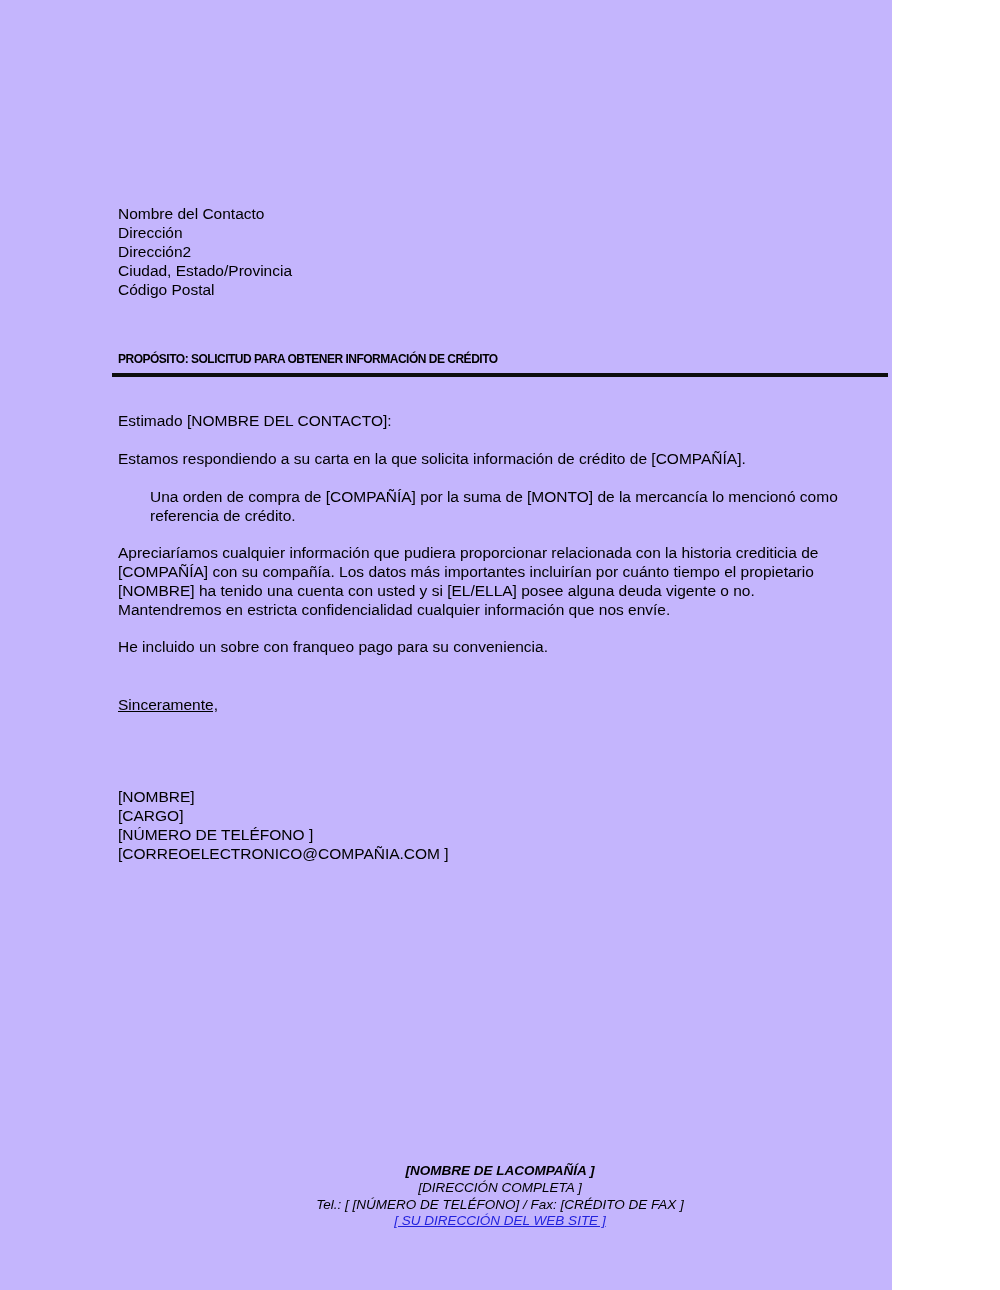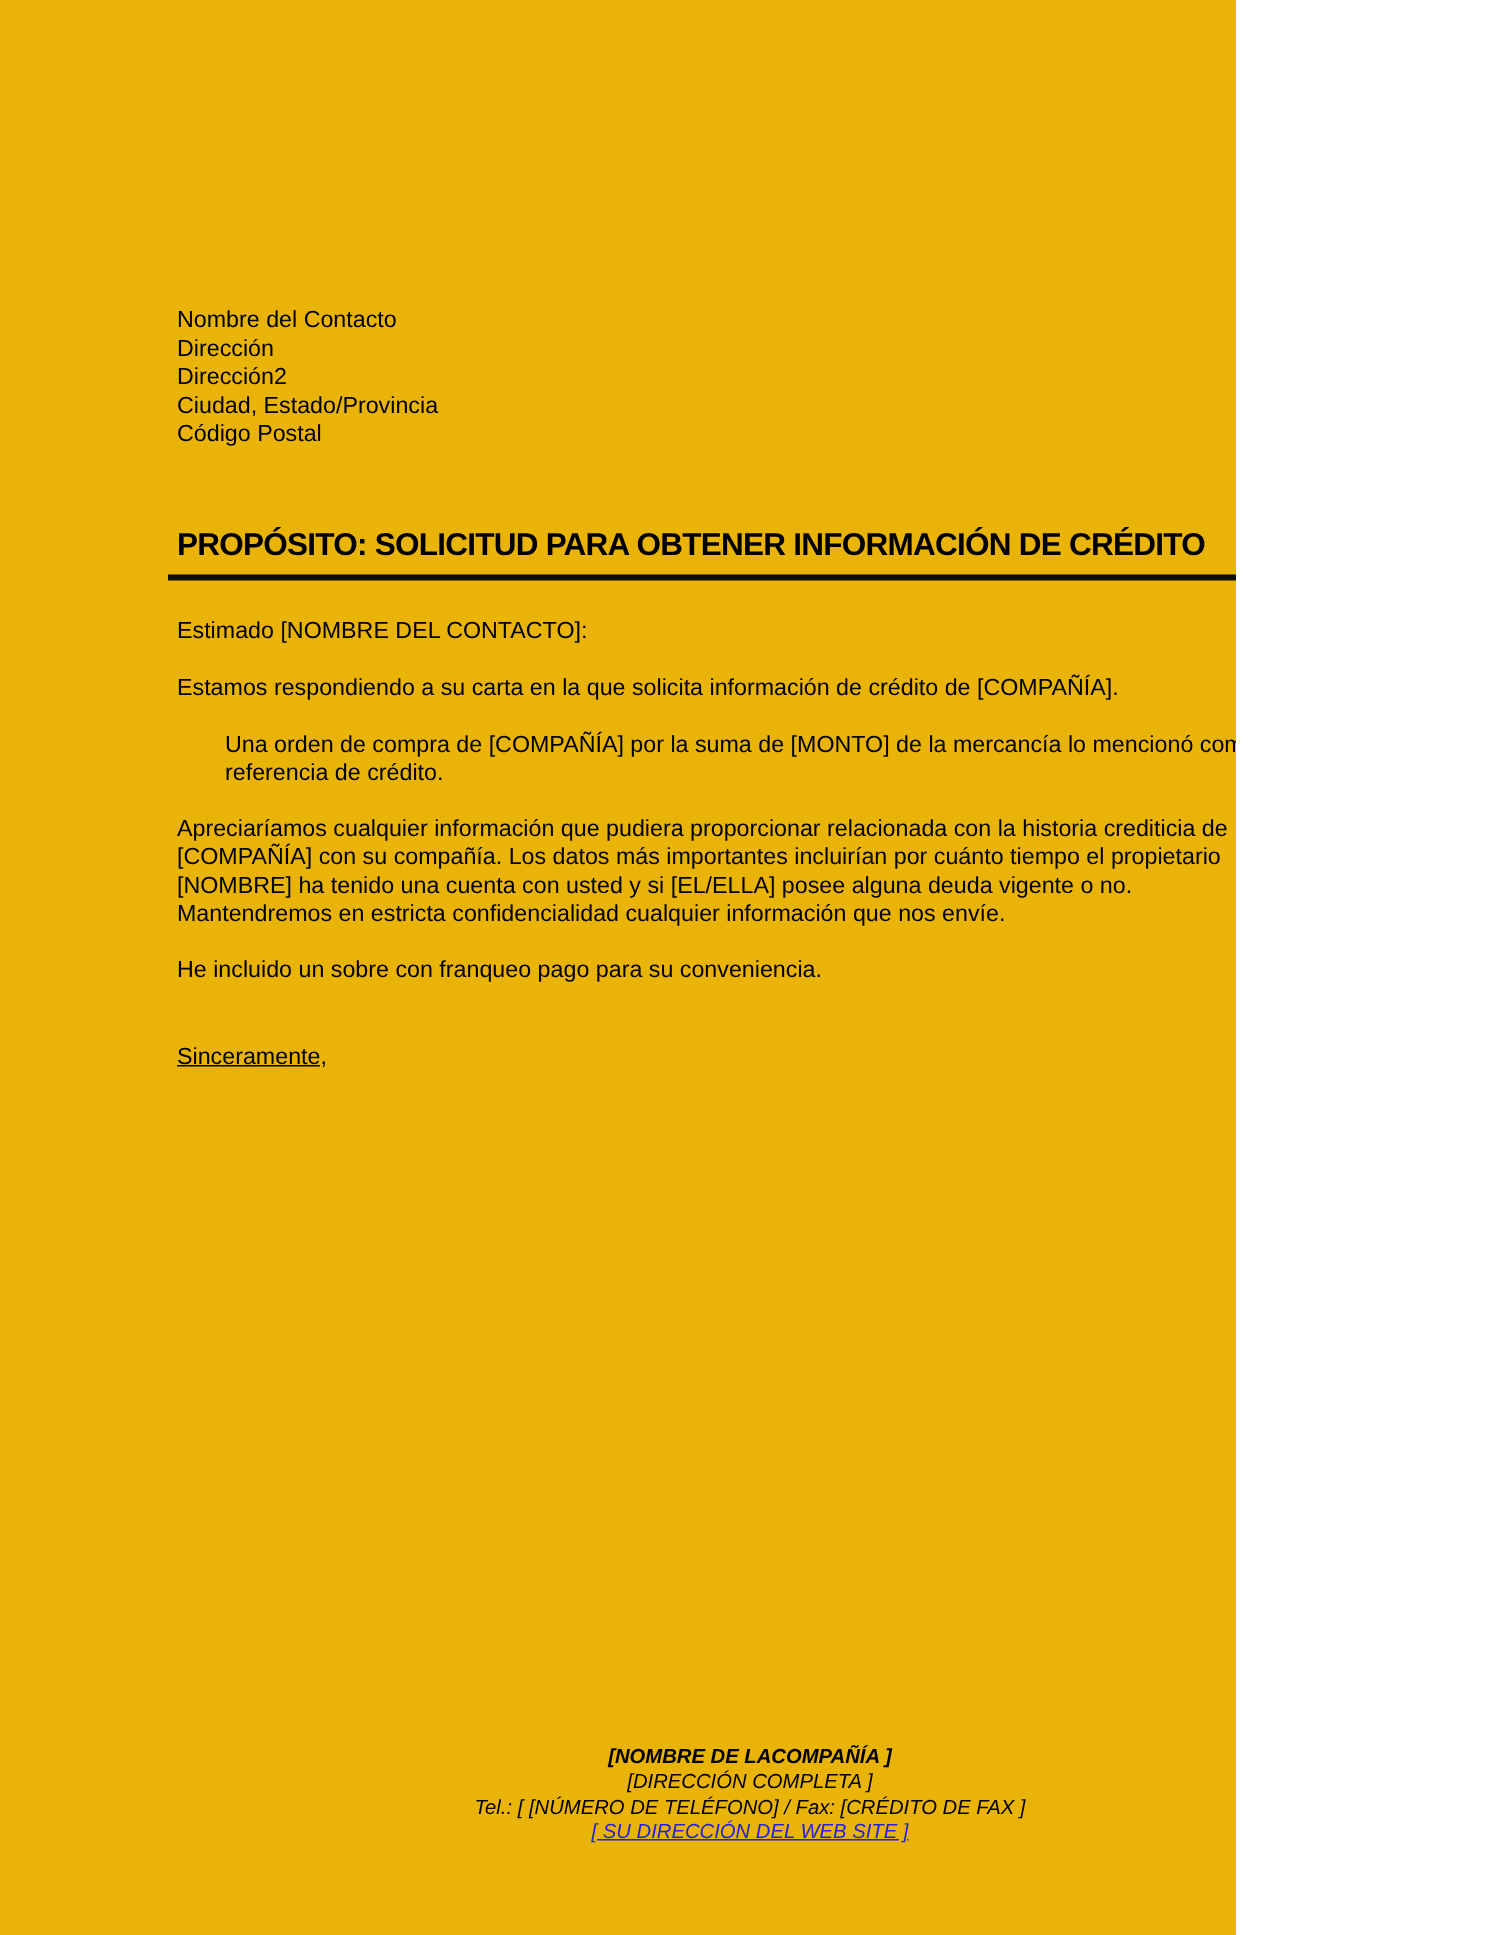--- a/index.html
+++ b/index.html
@@ -2,23 +2,23 @@
 <html><head>
 <meta charset="utf-8">
 <style>
   html, body {
     margin: 0;
     padding: 0;
     background: #ffffff;
   }
   .page {
     position: relative;
-    width: 824px;
+    width: 892px;
     height: 1290px;
-    background: #eab308;
+    background: #c4b5fd;
     font-family: "Liberation Sans", "DejaVu Sans", sans-serif;
     color: #000000;
     overflow: hidden;
   }
   .abs { position: absolute; }
 
   .recipient-block {
     top: 204px;
     left: 118px;
     font-size: 15.5px;
@@ -27,21 +27,21 @@
 
   .subject {
     top: 352px;
     left: 112px;
     width: 776px;
     box-sizing: border-box;
     padding-left: 6px;
     padding-right: 4px;
     padding-bottom: 7px;
     margin: 0;
-    font-size: 21px;
+    font-size: 12px;
     font-weight: bold;
     letter-spacing: -0.5px;
     border-bottom: 4px solid #0d0d0d;
     white-space: nowrap;
   }
 
   .bodytext {
     left: 118px;
     width: 836px;
     margin: 0;
@@ -100,20 +100,26 @@
   <p class="abs bodytext par-1">Una orden de compra de [COMPAÑÍA] por la suma de [MONTO] de la mercancía lo mencionó como
 referencia de crédito.</p>
   <p class="abs bodytext par-3">He incluido un sobre con franqueo pago para su conveniencia.</p>
   <p class="abs bodytext par-2">Apreciaríamos cualquier información que pudiera proporcionar relacionada con la historia crediticia de
 [COMPAÑÍA] con su compañía. Los datos más importantes incluirían por cuánto tiempo el propietario
 [NOMBRE] ha tenido una cuenta con usted y si [EL/ELLA] posee alguna deuda vigente o no.
 Mantendremos en estricta confidencialidad cualquier información que nos envíe.</p>
 
   <p class="abs bodytext closing">Sinceramente,</p>
 
+  <div class="abs signature-block">
+    <div>[NOMBRE]</div>
+    <div>[CARGO]</div>
+    <div>[NÚMERO DE TELÉFONO ]</div>
+    <div>[CORREOELECTRONICO@COMPAÑIA.COM ]</div>
+  </div>
 
   <div class="abs footer">
     <div class="footer-company">[NOMBRE DE LACOMPAÑÍA ]</div>
     <div>[DIRECCIÓN COMPLETA ]</div>
     <div>Tel.: [ [NÚMERO DE TELÉFONO] / Fax: [CRÉDITO DE FAX ]</div>
     <div><a class="footer-link">[ SU DIRECCIÓN DEL WEB SITE ]</a></div>
   </div>
 
 </div>
 

